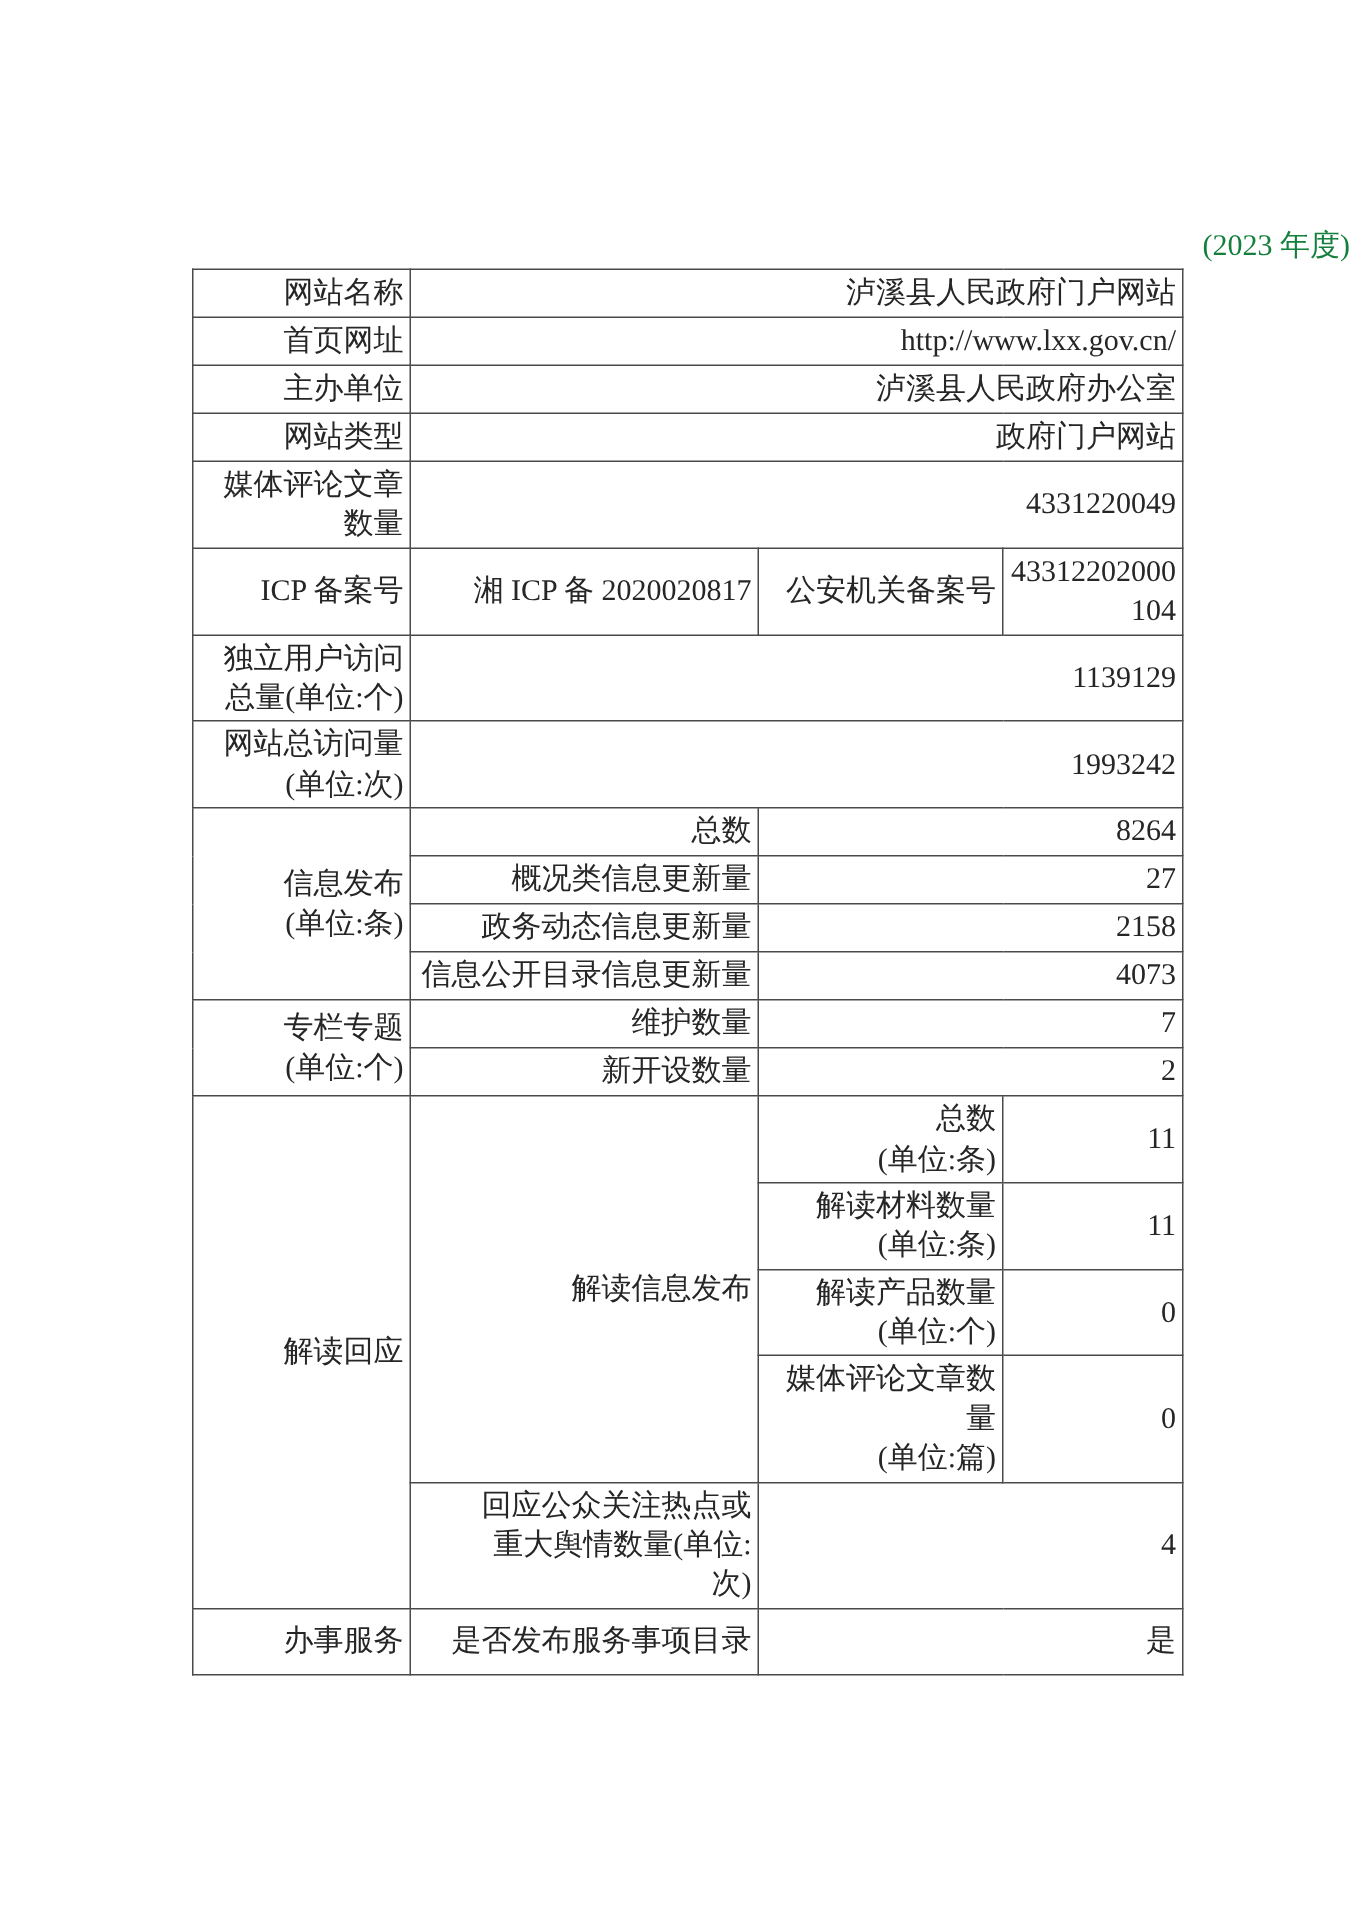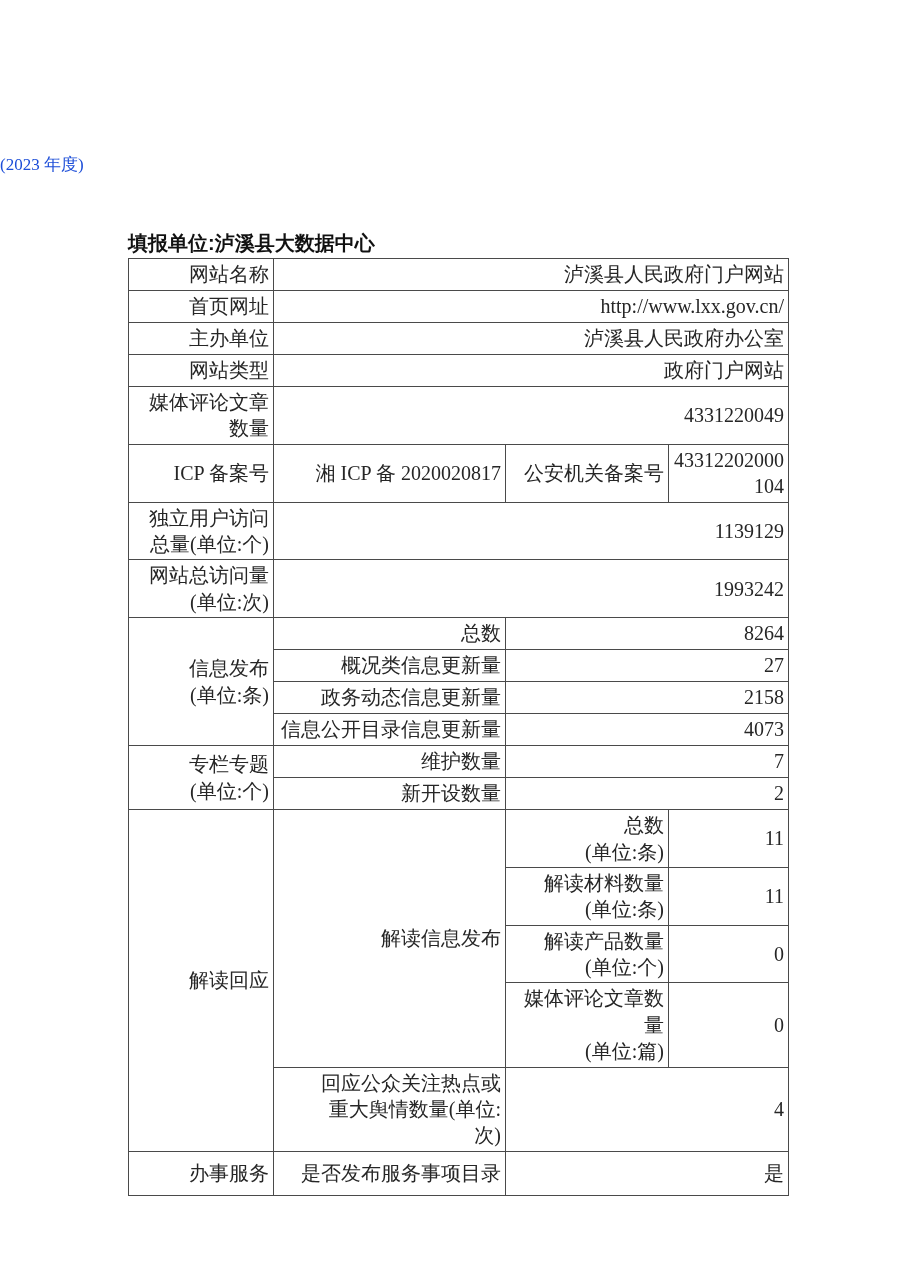--- a/index.html
+++ b/index.html
@@ -27,24 +27,24 @@
     text-align: center;
     font-family: "Liberation Sans", "DejaVu Sans", sans-serif;
     font-weight: 700;
     font-size: 32px;
     line-height: 40px;
     letter-spacing: 2px;
     color: #111111;
   }
   .subtitle {
     margin-top: 29px;
-    text-align: left;
-    font-size: 17px;
+    text-align: right;
+    font-size: 20px;
     line-height: 27px;
-    color: #1d4ed8;
+    color: #15803d;
   }
   .content {
     width: 660px;
     margin-left: 128px;
   }
   .unit-line {
     margin-top: 52px;
     font-family: "Liberation Sans", "DejaVu Sans", sans-serif;
     font-weight: 700;
     font-size: 20px;
@@ -80,21 +80,20 @@
 </head>
 <body>
 
 <div class="page">
 
 
   <div class="subtitle">(2023 年度)</div>
 
   <div class="content">
 
-    <div class="unit-line">填报单位:泸溪县大数据中心</div>
 
     <table class="report">
       <colgroup>
         <col style="width:145px">
         <col style="width:232px">
         <col style="width:163px">
         <col style="width:120px">
       </colgroup>
 
       <tbody>

